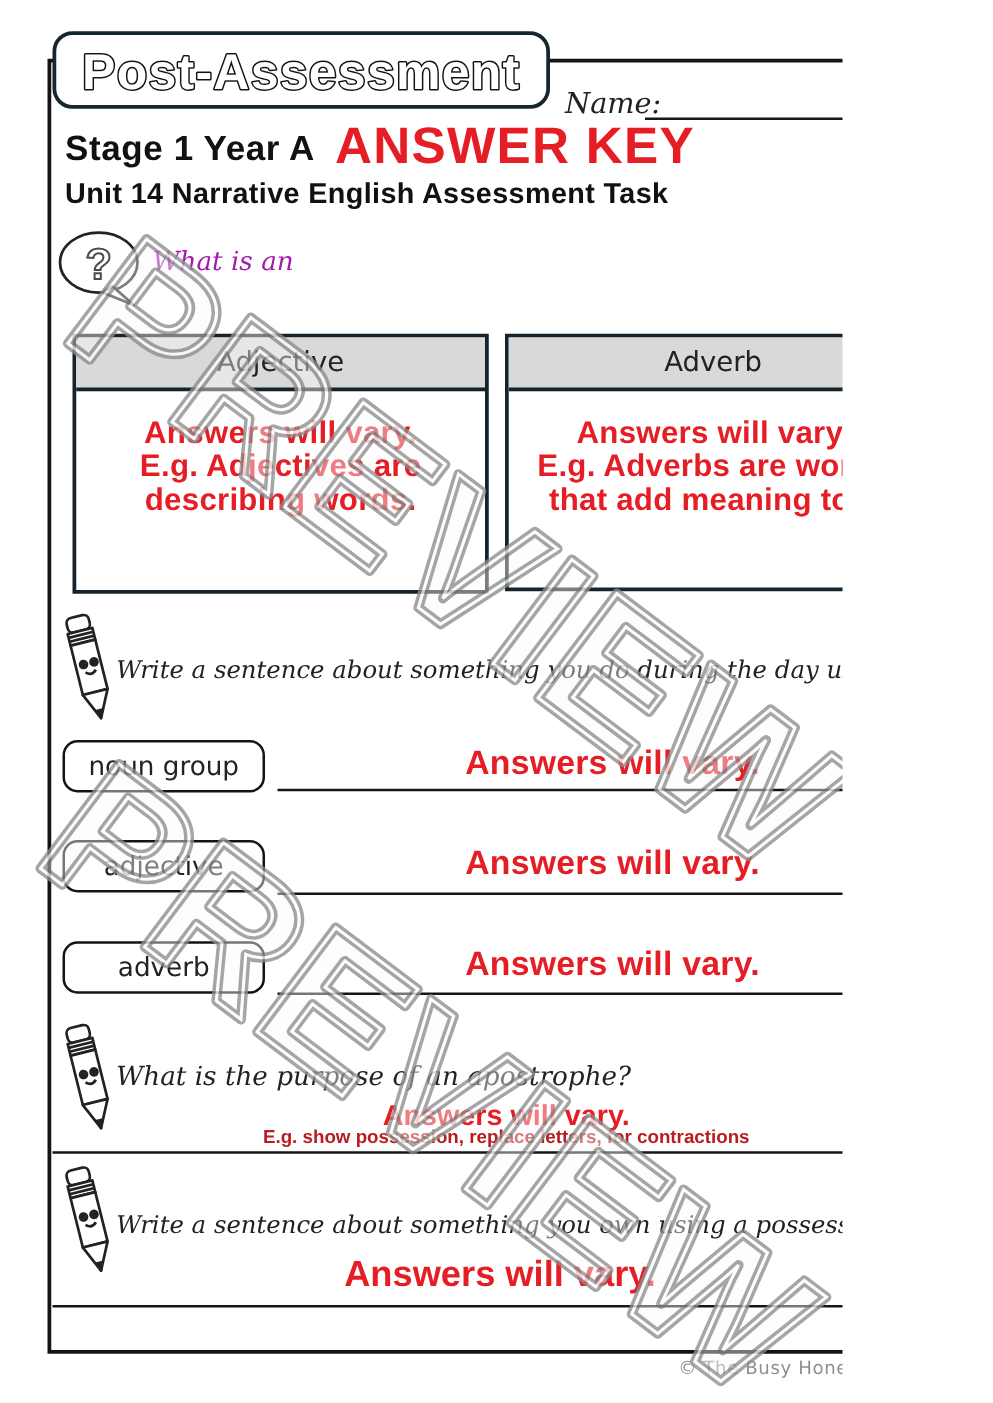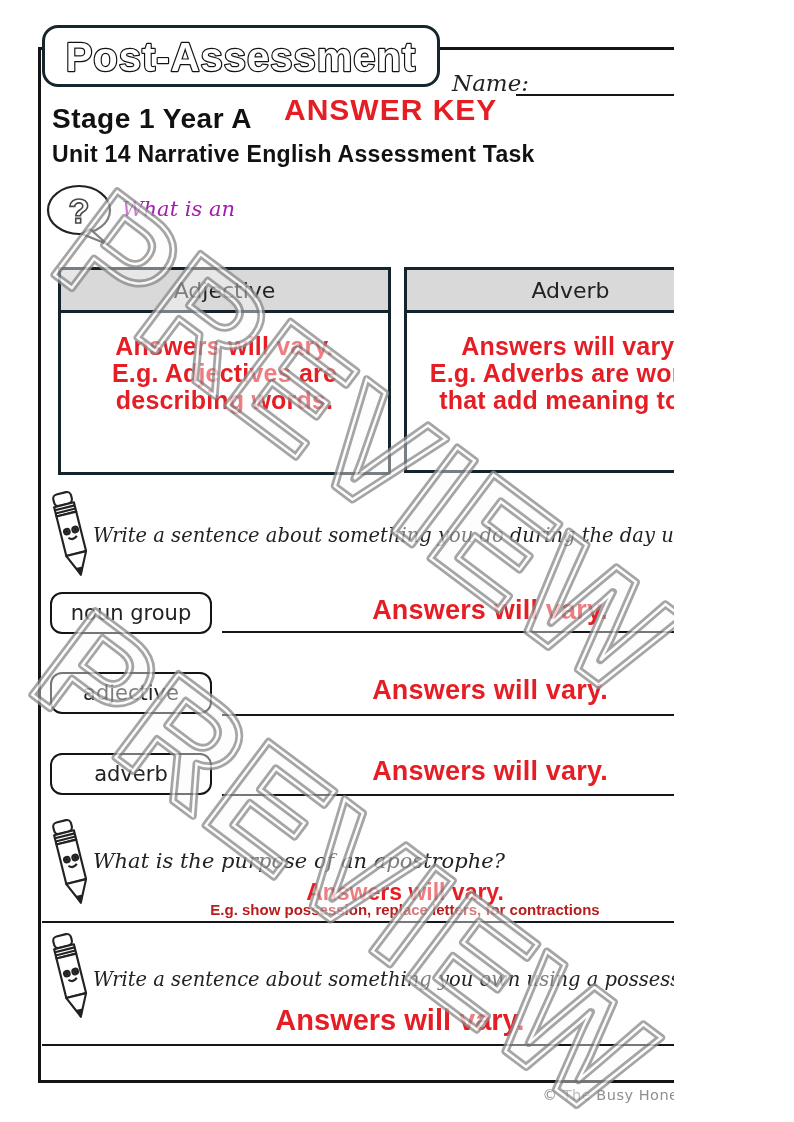--- a/index.html
+++ b/index.html
@@ -13,21 +13,21 @@
   
   .badge{left:42px;top:25px;width:392px;height:56px;background:#fff;border:3px solid #16262e;
          border-radius:16px;z-index:3;display:flex;align-items:center;justify-content:center;}
 
   
   .name-label{left:452px;top:70px;font-family:"DejaVu Serif",serif;font-style:italic;
               font-size:23px;color:#222;}
   .name-line{left:516px;top:94px;width:232px;border-top:2px solid #161616;}
 
   .stage{left:52px;top:103px;font-size:28px;font-weight:800;letter-spacing:.5px;color:#111;}
-  .answer-key{left:284px;top:93px;font-size:30px;font-weight:800;letter-spacing:1px;color:#e51e25;}
+  .answer-key{left:268px;top:93px;font-size:41px;font-weight:800;letter-spacing:1px;color:#e51e25;}
   .unit{left:52px;top:141px;font-size:23px;font-weight:700;letter-spacing:.3px;color:#111;}
 
   .q1-prompt{left:122px;top:197px;font-family:"DejaVu Serif",serif;font-style:italic;
              font-size:21px;color:#a21caf;}
 
   
   .tbl{border:3px solid #15242c;background:#fff;}
   .tbl-left{left:58px;top:267px;width:327px;height:202px;}
   .tbl-right{left:404px;top:267px;width:327px;height:200px;}
   .tbl-head{height:40px;background:#d9d9d9;border-bottom:3px solid #15242c;

